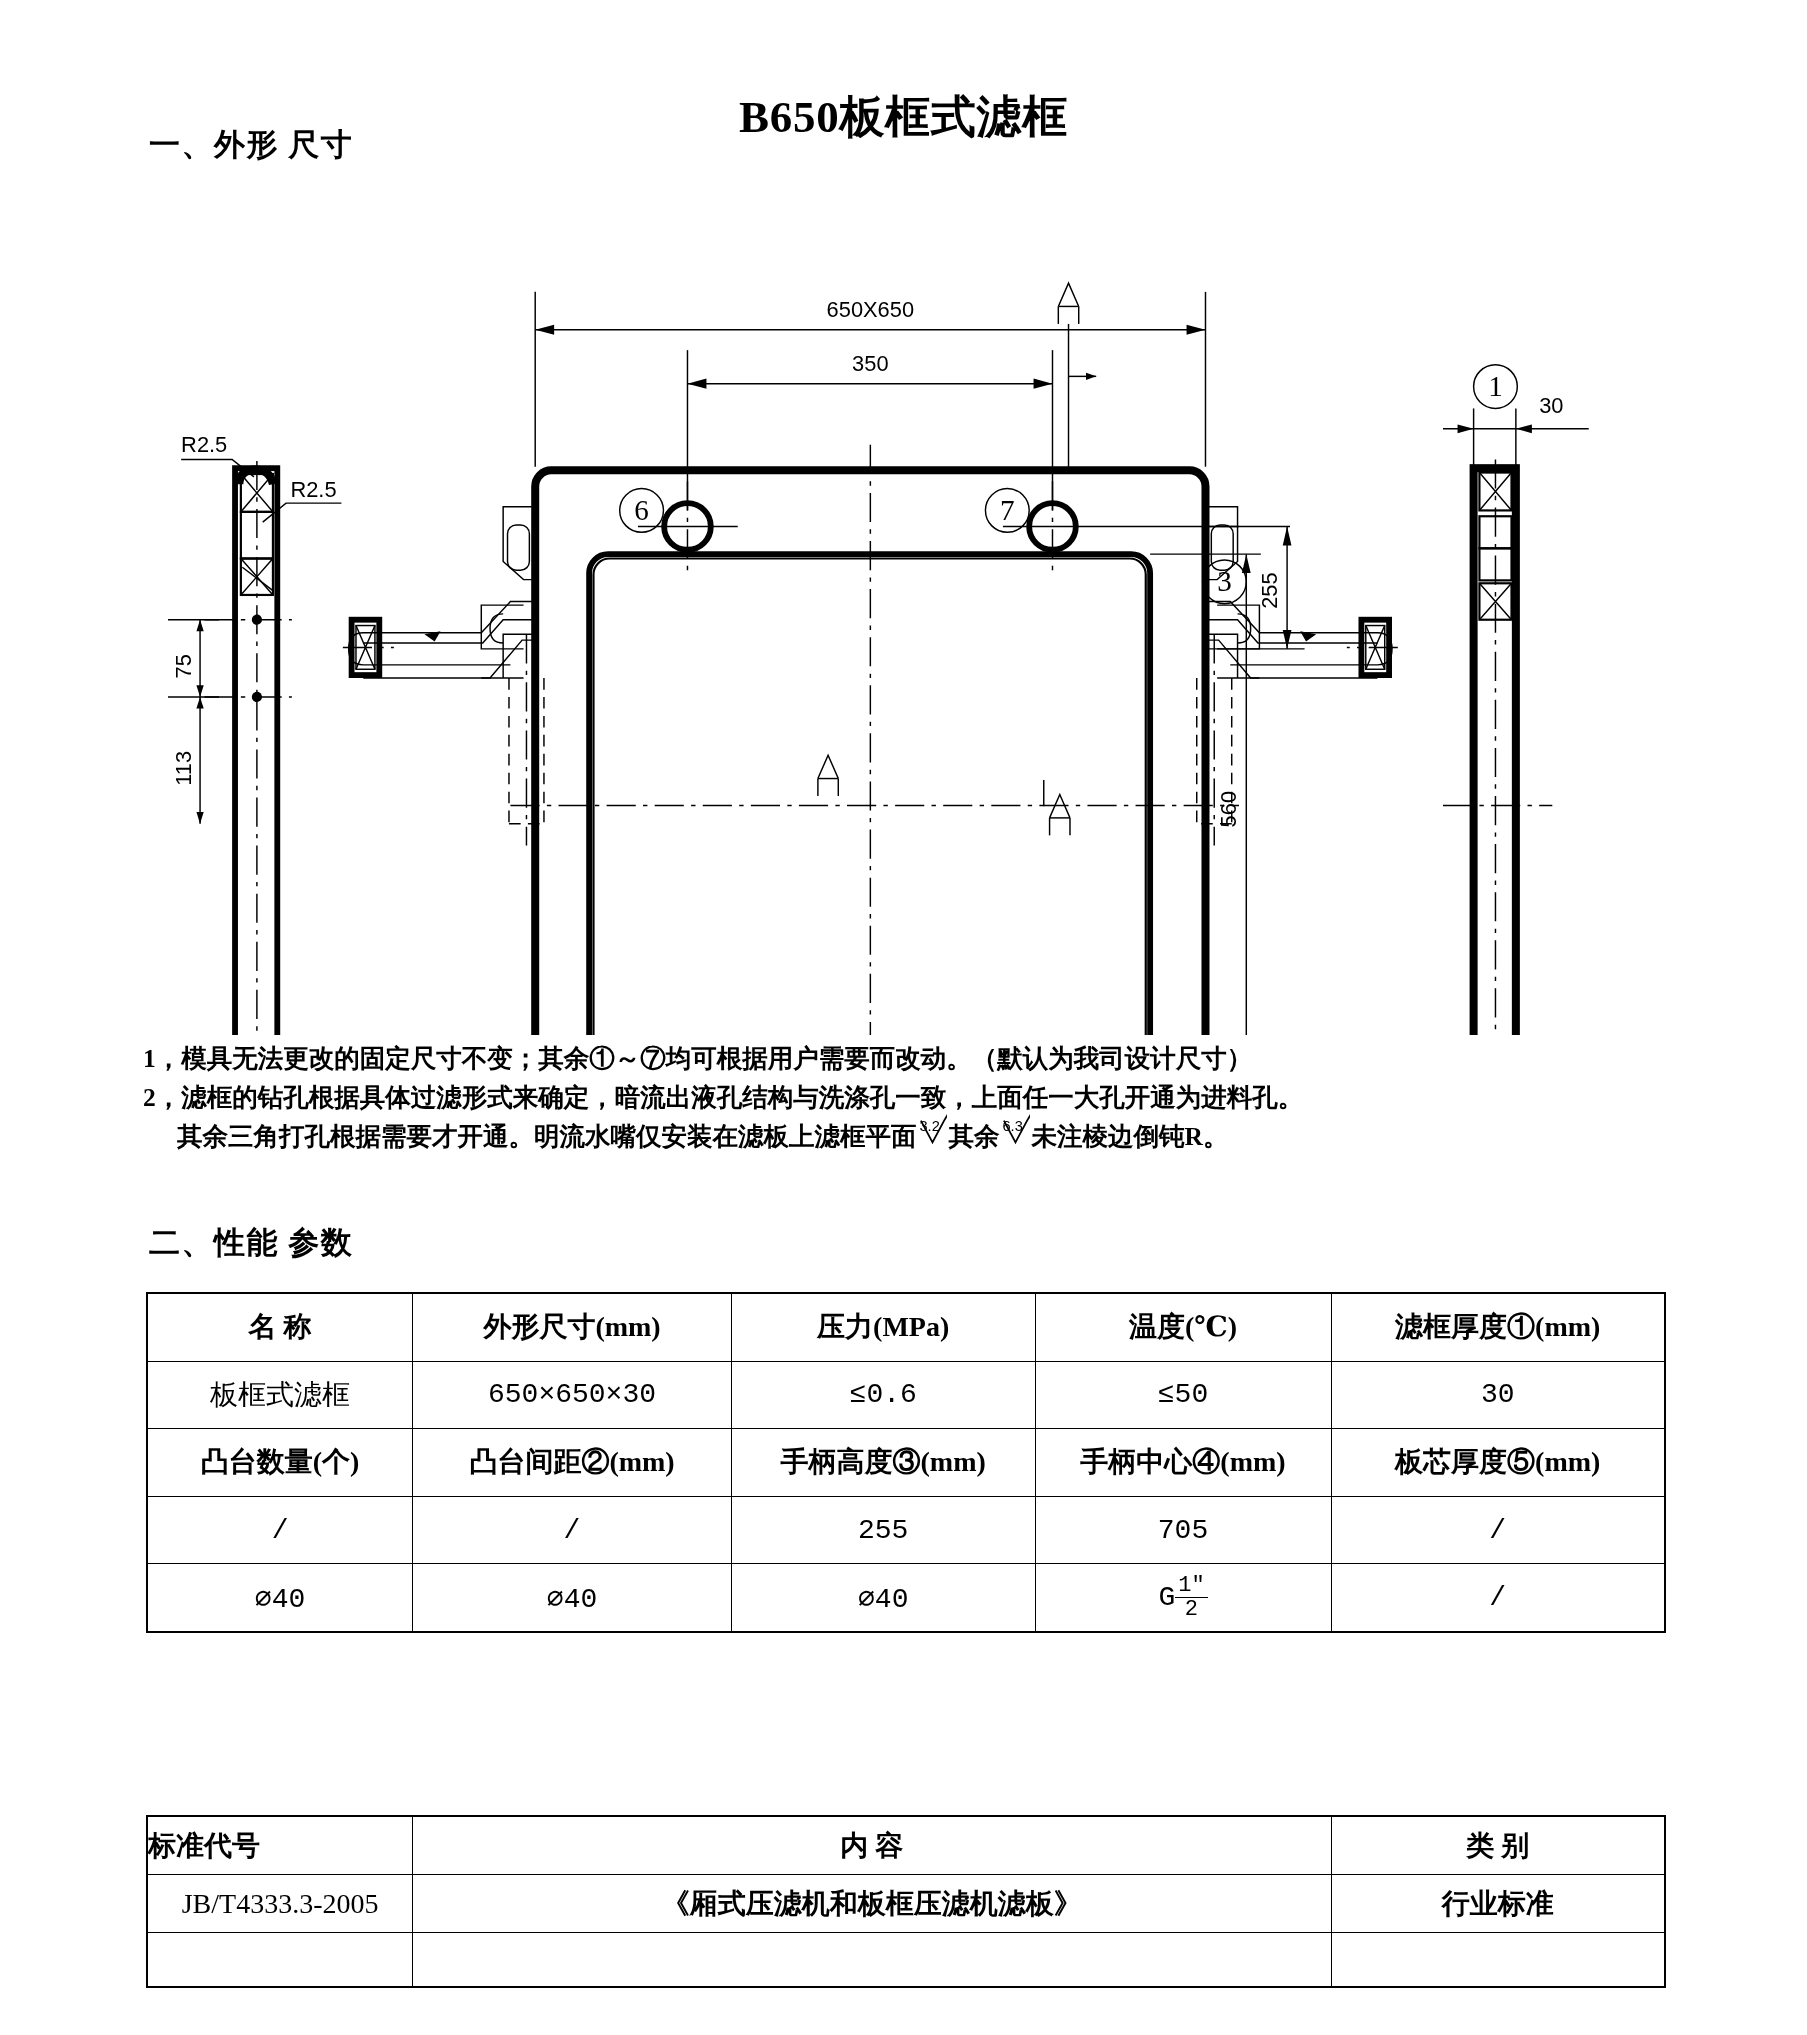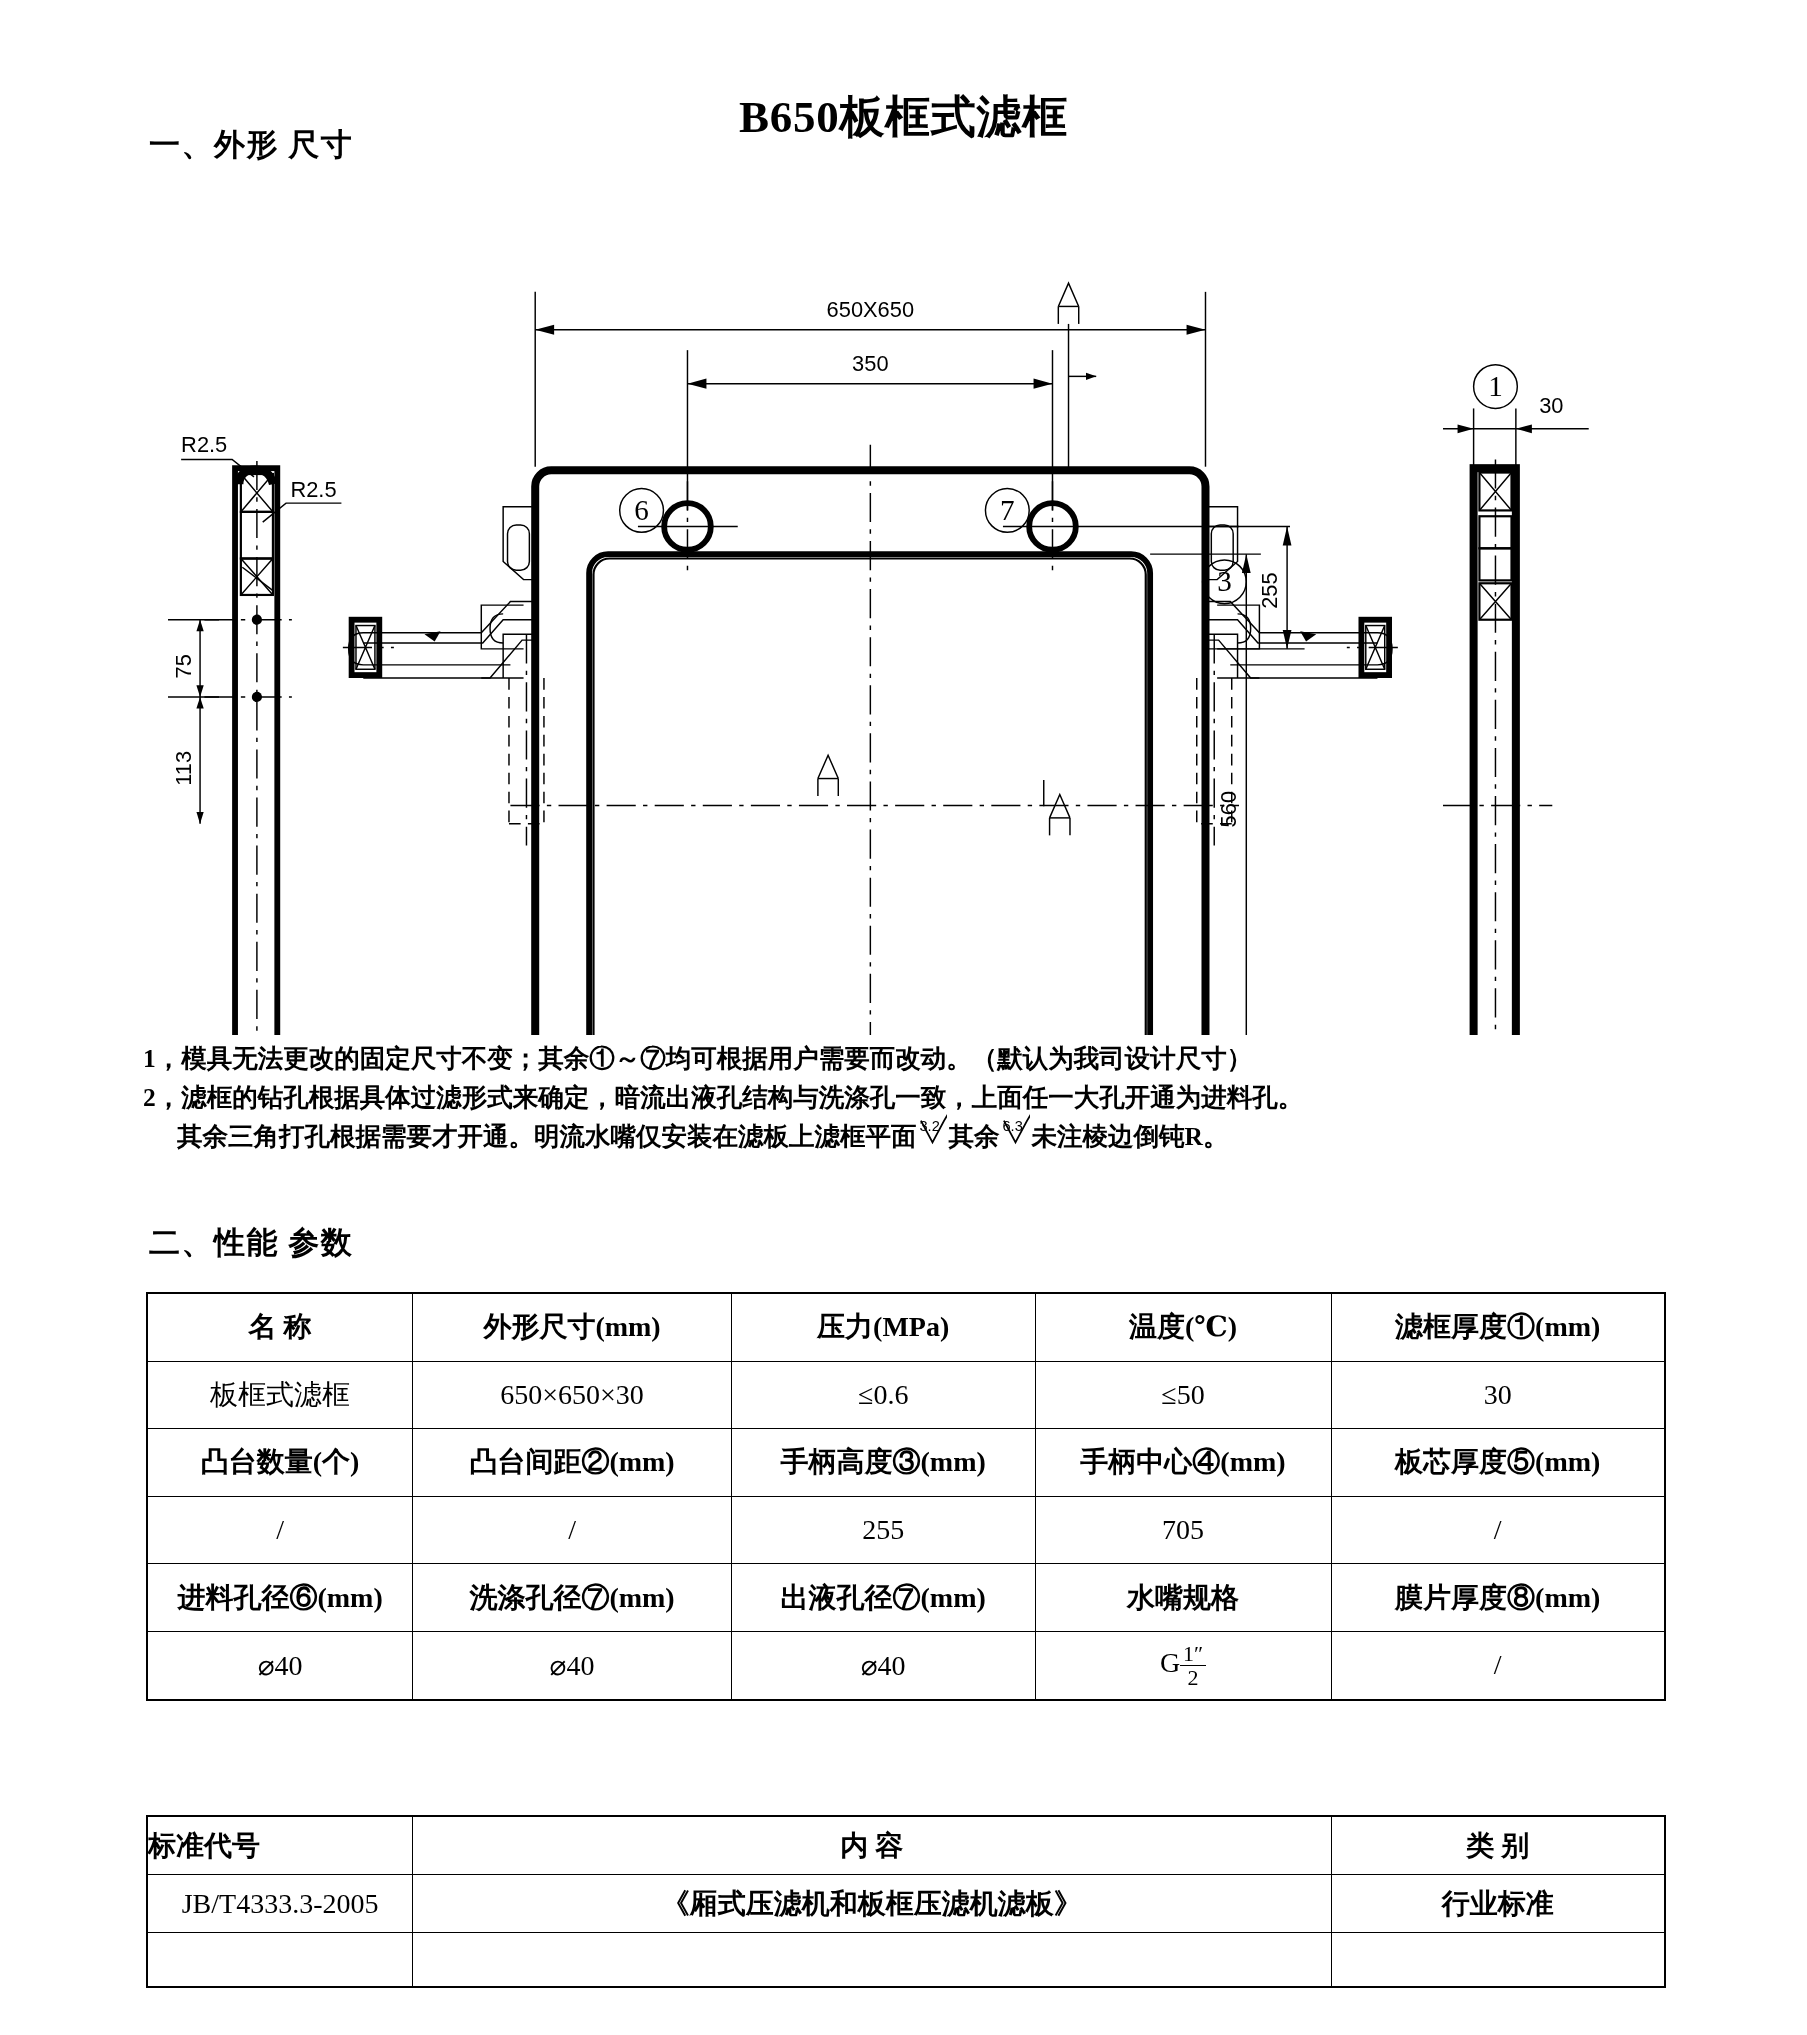--- a/index.html
+++ b/index.html
@@ -91,21 +91,21 @@
     border: 0.7px solid #000;
     text-align: center;
     font-size: 28px;
     font-weight: bold;
     height: 55px;
     padding: 5.8px 2.9px;
     margin-left: 39px;
   }
   #param-table td.val {
     font-weight: normal;
-    font-family: Liberation Serif, serif;
+    font-family: Liberation Mono, monospace;
   }
   #param-table tr.thick-top td { border-top: 2.9px solid #000; }
   #param-table tr.thick-bot td { border-bottom: 2.9px solid #000; }
   #param-table td.edge-l { border-left: 2.9px solid #000; }
   #param-table td.edge-r { border-right: 2.9px solid #000; }
   .frac {
     display: inline-block;
     vertical-align: middle;
     text-align: center;
     font-size: 22px;
@@ -442,27 +442,20 @@
         <td>手柄中心④(mm)</td>
         <td class="edge-r">板芯厚度⑤(mm)</td>
       </tr>
       <tr>
         <td class="edge-l val">/</td>
         <td class="val">/</td>
         <td class="val">255</td>
         <td class="val">705</td>
         <td class="edge-r val">/</td>
       </tr>
-      <tr>
-        <td class="edge-l">进料孔径⑥(mm)</td>
-        <td>洗涤孔径⑦(mm)</td>
-        <td>出液孔径⑦(mm)</td>
-        <td>水嘴规格</td>
-        <td class="edge-r">膜片厚度⑧(mm)</td>
-      </tr>
       <tr class="thick-bot">
         <td class="edge-l val">⌀40</td>
         <td class="val">⌀40</td>
         <td class="val">⌀40</td>
         <td class="val">
           <span>G</span><span class="frac"><span class="num">1″</span><span class="den">2</span></span>
         </td>
         <td class="edge-r val">/</td>
       </tr>
     </tbody>

